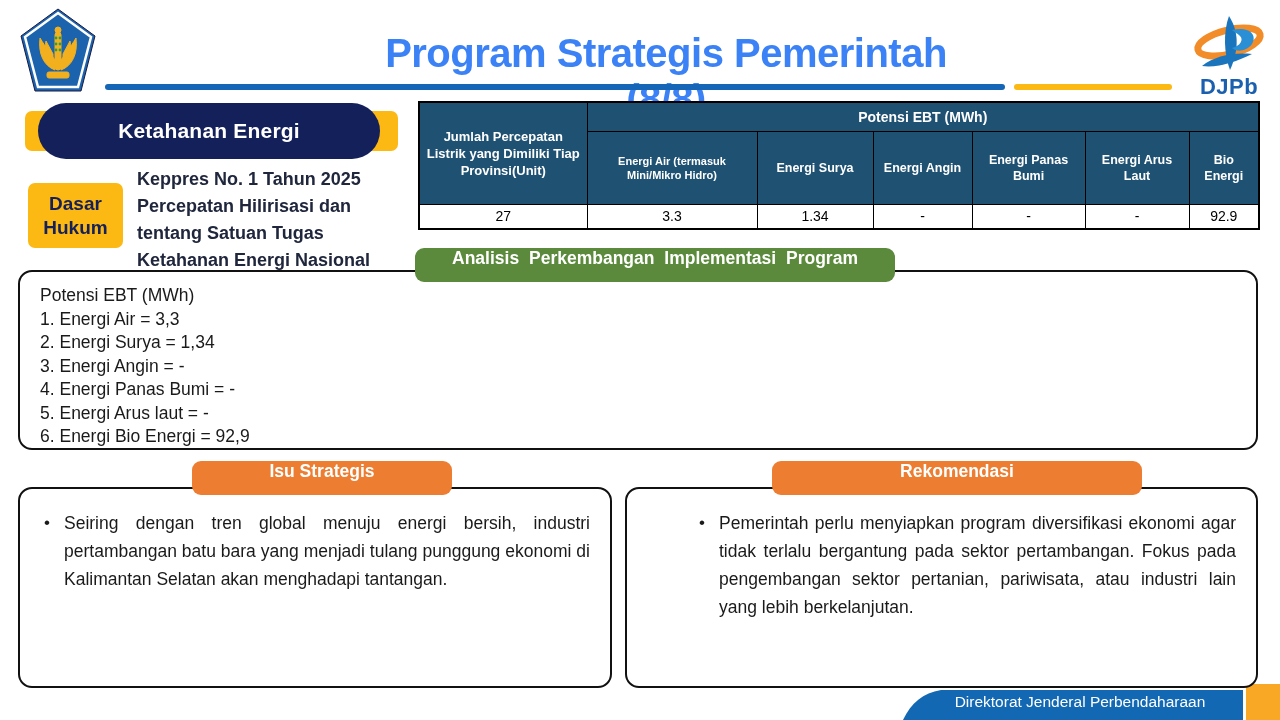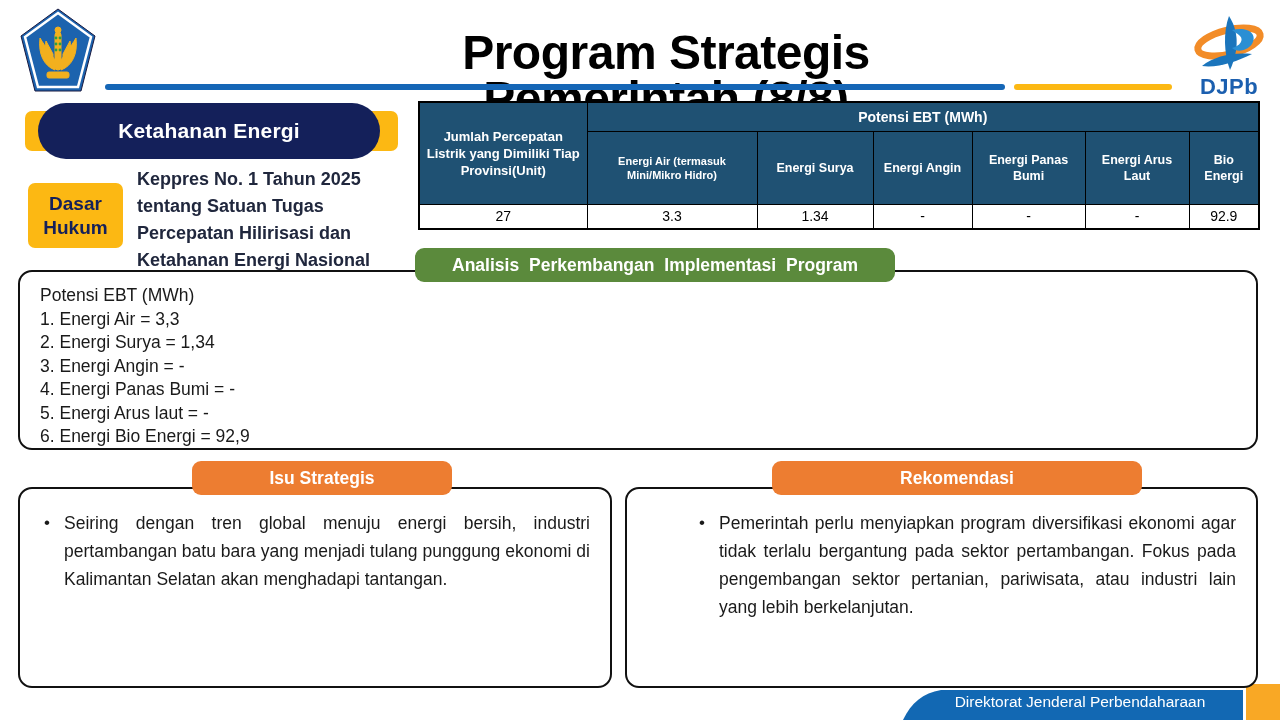--- a/index.html
+++ b/index.html
@@ -6,21 +6,21 @@
   html,body { background:#e8e8e8; }
   body { font-family:"Liberation Sans", sans-serif; }
   .slide {
     position:relative; width:1280px; height:720px; background:#ffffff;
     overflow:hidden; margin:0 auto;
   }
   
   .logo-kemenkeu { position:absolute; left:20px; top:8px; width:76px; height:84px; }
   .slide-title {
     position:absolute; left:346px; top:30px; width:640px; text-align:center;
-    font-size:48px; font-weight:bold; color:#000000; letter-spacing:-0.5px;
+    font-size:40px; font-weight:bold; color:#3b82f6; letter-spacing:-0.5px;
     line-height:46px;
   }
   .rule-blue { position:absolute; left:105px; top:84px; width:900px; height:6px;
     background:#1566b6; border-radius:3px; }
   .rule-gold { position:absolute; left:1014px; top:84px; width:158px; height:6px;
     background:#fcb813; border-radius:3px; }
   .djpb { position:absolute; left:1186px; top:14px; width:86px; text-align:center; }
   .djpb-label { font-size:22px; font-weight:bold; color:#1b5faf; letter-spacing:0.5px; margin-top:-4px; }
   
   .topic-gold-back { position:absolute; left:25px; top:111px; width:373px; height:40px;
@@ -39,21 +39,21 @@
     border-collapse:collapse; table-layout:fixed; border:2px solid #000; }
   .ebt-table th, .ebt-table td { border:1.2px solid #000; text-align:center; vertical-align:middle; }
   .ebt-table thead th { background:#1f5173; color:#ffffff; font-weight:bold; padding:2px 4px; }
   .th-group { height:29px; font-size:14px; }
   .th-col1  { font-size:13px; line-height:17px; }
   .th-sub   { height:73px; font-size:12.5px; line-height:16px;margin-left:16px; }
   .th-sub.small { font-size:11px; line-height:14px; }
   .ebt-table tbody td { height:25px; font-size:14px; color:#000; background:#fff; }
   
   .banner { position:absolute; height:34px; border-radius:9px; display:flex;
-    align-items:center; justify-content:center; z-index:3; }
+    justify-content:center; z-index:3; }
   .banner span { color:#ffffff; font-size:17.5px; font-weight:bold; }
   .banner-green { left:415px; top:248px; width:480px; background:#5b8a3c; }
   .banner-green span { word-spacing:5px; }
   .banner-orange { background:#ed7d31; }
   .banner-isu   { left:192px; top:461px; width:260px; }
   .banner-rekom { left:772px; top:461px; width:370px; }
   .big-box { position:absolute; border:2.5px solid #111; border-radius:14px; background:#fff; z-index:1; }
   .box-analysis { left:18px; top:270px; width:1240px; height:180px; padding:12px 20px 0 20px; }
   .box-analysis div { font-size:17.5px; color:#1a1a1a; line-height:23.5px; }
   .box-isu   { left:18px;  top:487px; width:594px; height:201px; }
@@ -112,22 +112,22 @@
   </div>
 
   <div class="topic-gold-back"></div>
   <div class="topic-pill">
     <span>Ketahanan Energi</span>
   </div>
 
   <div class="dasar-badge">Dasar Hukum</div>
   <div class="keppres">
     <div>Keppres No. 1 Tahun 2025</div>
+    <div>Percepatan Hilirisasi dan</div>
     <div>tentang Satuan Tugas</div>
-    <div>Percepatan Hilirisasi dan</div>
     <div>Ketahanan Energi Nasional</div>
   </div>
 
   <table class="ebt-table">
     <colgroup>
       <col style="width:168px">
         <col style="width:170px">
         <col style="width:116px">
       <col style="width:99px">
         <col style="width:113px">

